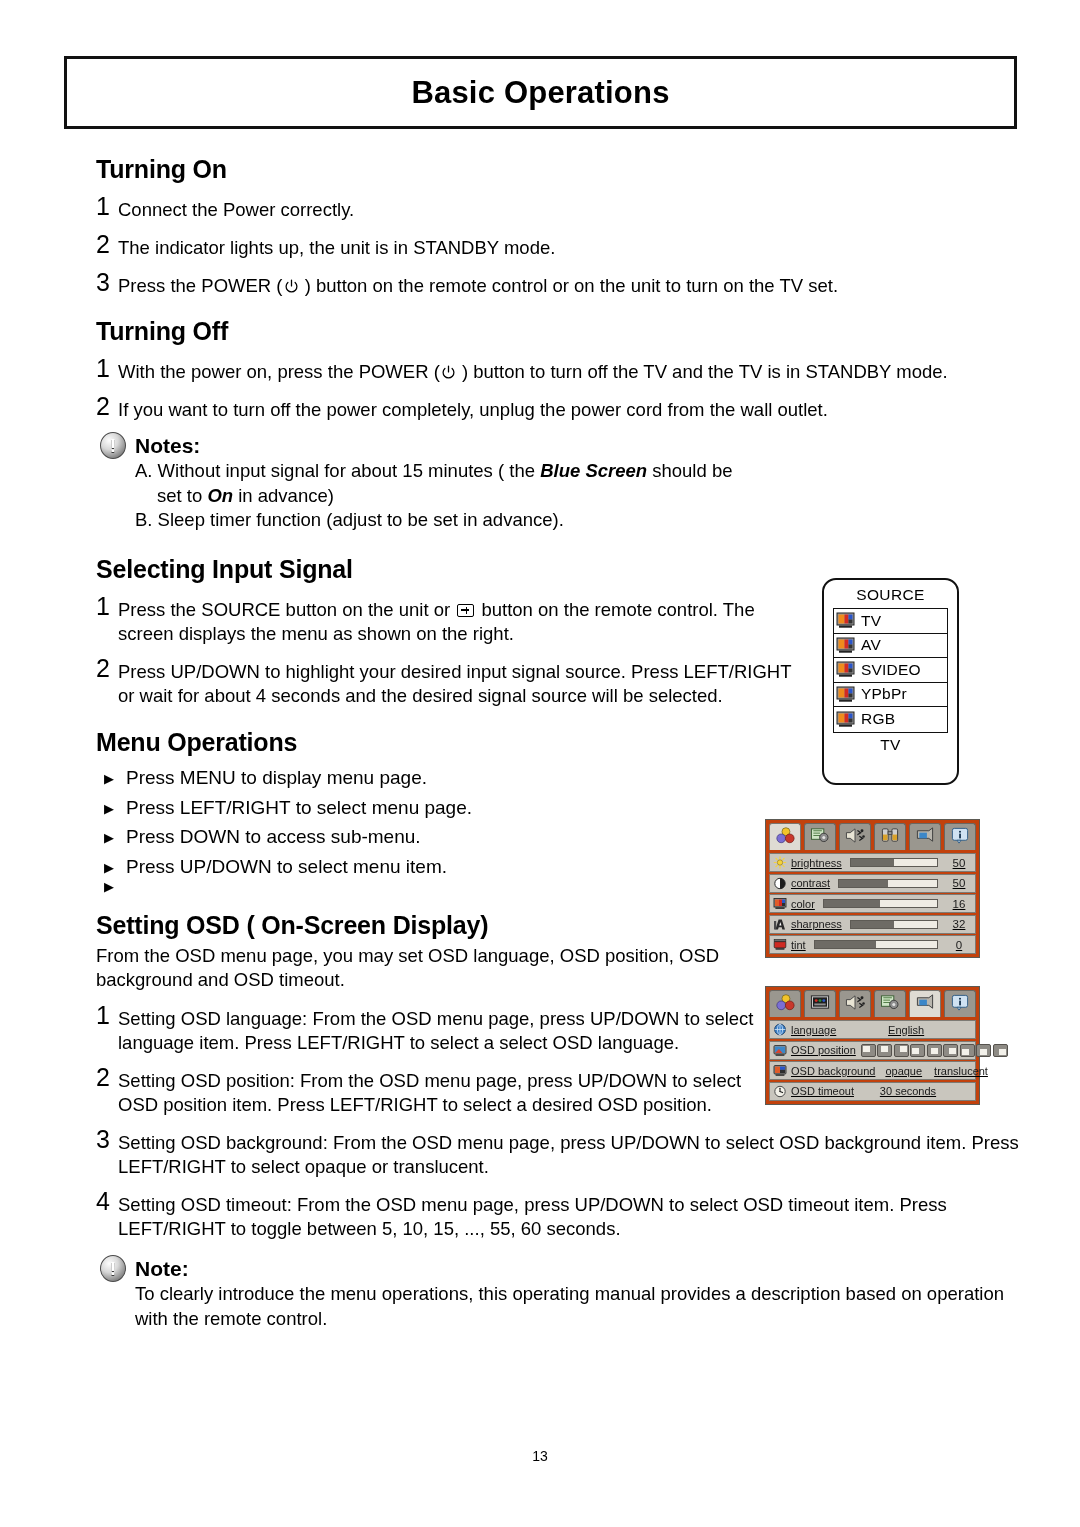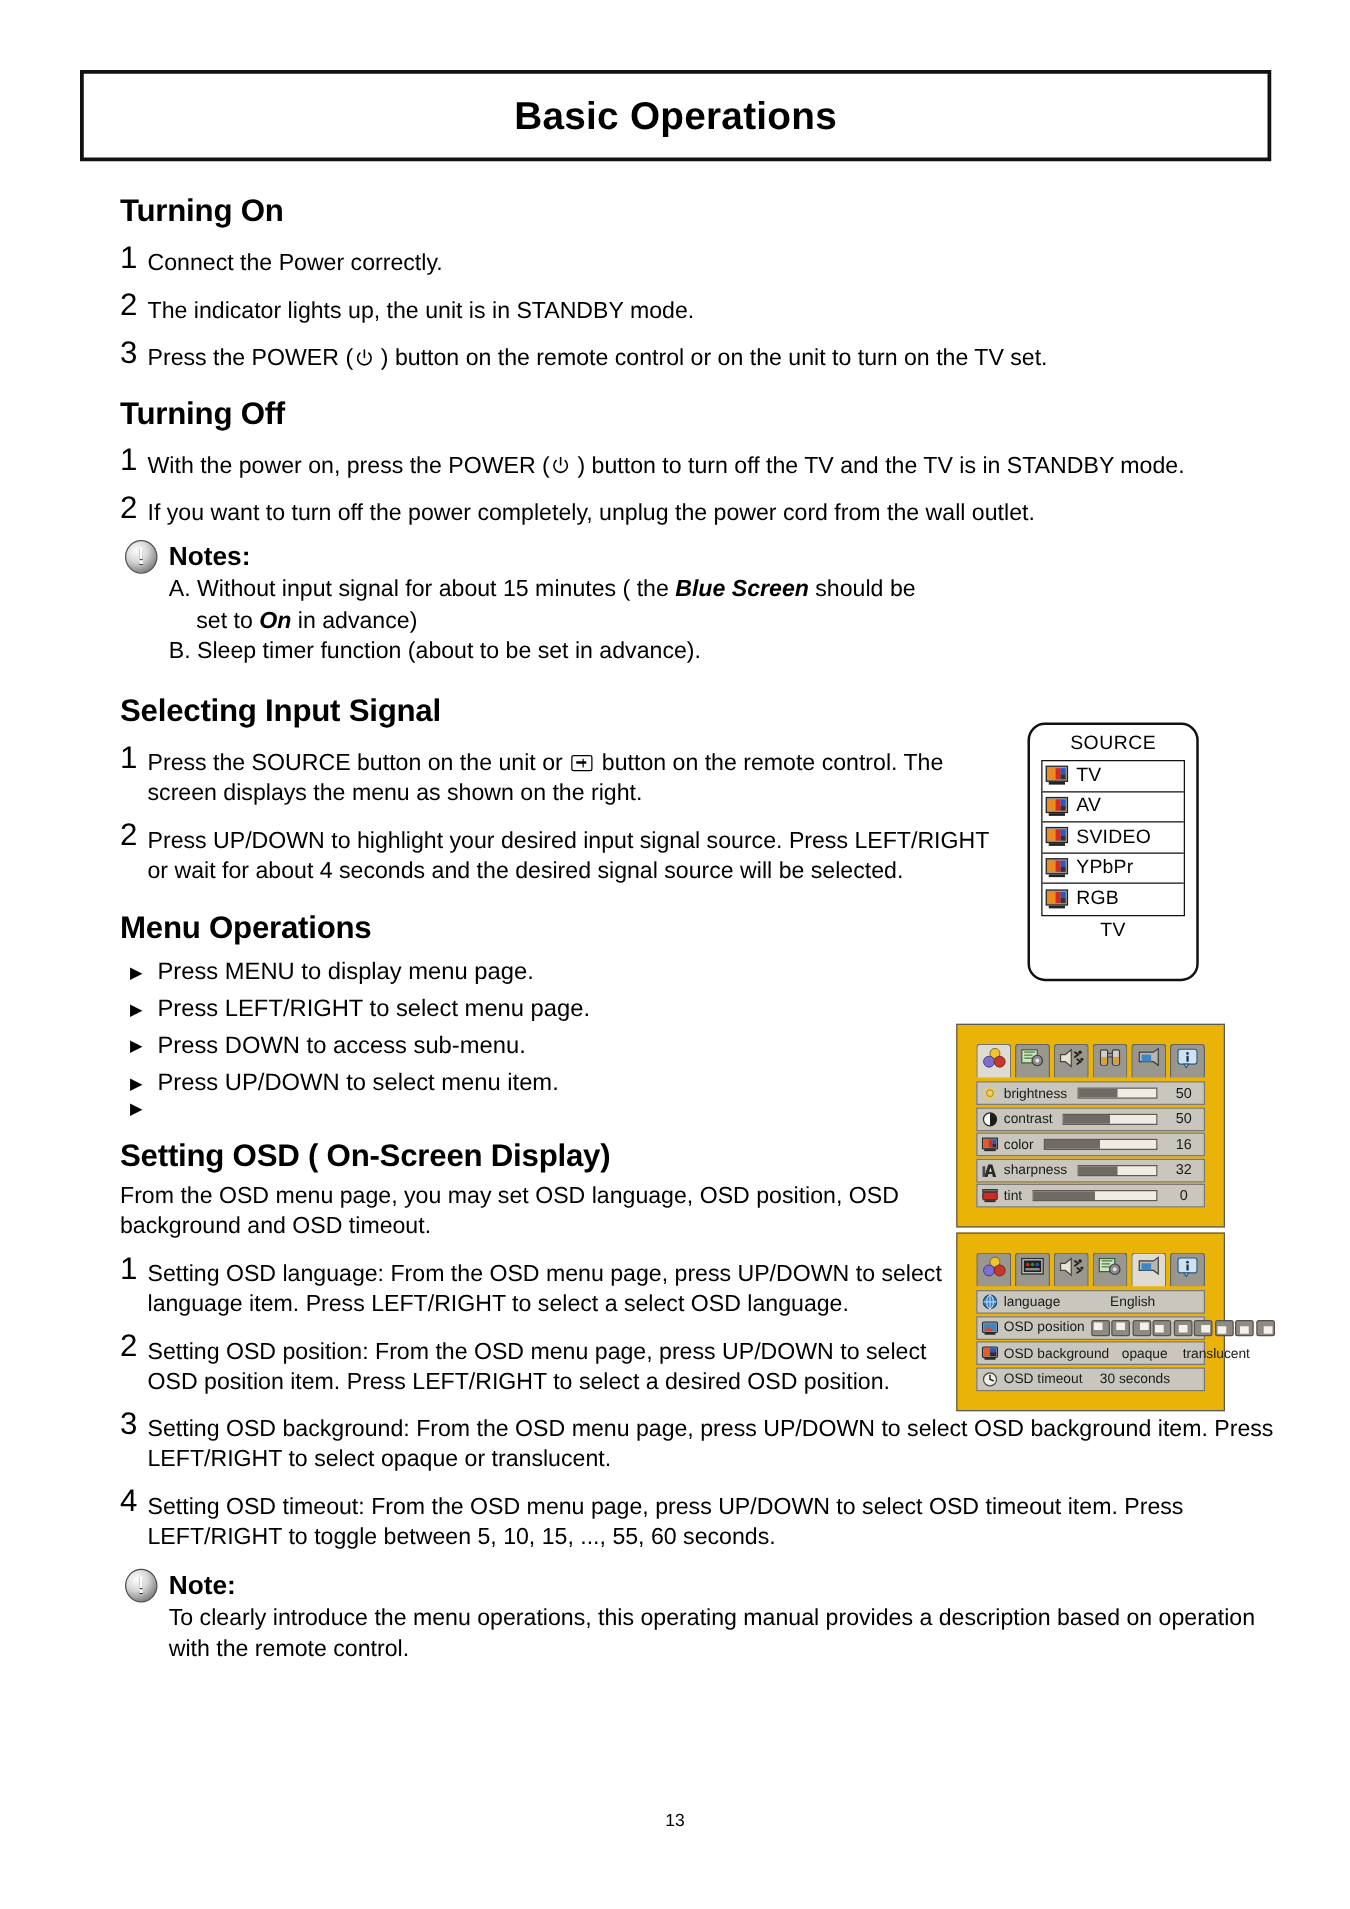--- a/index.html
+++ b/index.html
@@ -171,23 +171,24 @@
     text-align: center;
     font-size: 15.5px;
     margin-top: 3px;
     letter-spacing: 0.4px;
   }
   .tvicon { width: 19px; height: 17px; flex: 0 0 19px; }
 
   
   .osd {
     position: absolute;
-    background: #eab308;
+    background: #c2410c;
     border: 1.5px solid #5c5a54;
-    padding: 15px;
+    padding: 3px;
+    text-decoration: underline;
   }
   #picture-osd { left: 765px; top: 819px; width: 215px; }
   #osd-osd     { left: 765px; top: 986px; width: 215px; }
 
   .osd-tabs { display: flex; gap: 2.5px; margin-bottom: 3px; }
   .osd-tab {
     flex: 1 1 0;
     height: 27px;
     background: #9a978f;
     border: 1.4px solid #6a6761;
@@ -303,21 +304,21 @@
 
     <div class="note-head">
       <span class="note-icon">
           <span class="bang">!</span>
         </span>
       <span class="note-title">Notes:</span>
     </div>
     <div class="note-body">
       <div class="sub"><span>A. Without input signal for about 15 minutes ( the </span><span class="bi">Blue Screen</span><span> should be</span></div>
       <div class="indent"><span>set to </span><span class="bi">On</span><span> in advance)</span></div>
-      <div class="sub">B. Sleep timer function (about to be set in advance).</div>
+      <div class="sub">B. Sleep timer function (adjust to be set in advance).</div>
     </div>
 
     <h2 class="sec" style="margin-top:22px;">Selecting Input Signal</h2>
 
     <div class="step" style="width:695px;">
       <span class="num">1</span>
       <span class="txt"><span>Press the </span><b>SOURCE</b><span> button on the unit or </span><span class="src-btn"></span><span> button on the remote control. The screen displays the menu as shown on the right.</span></span>
     </div>
 
     <div class="step" style="width:700px;">

